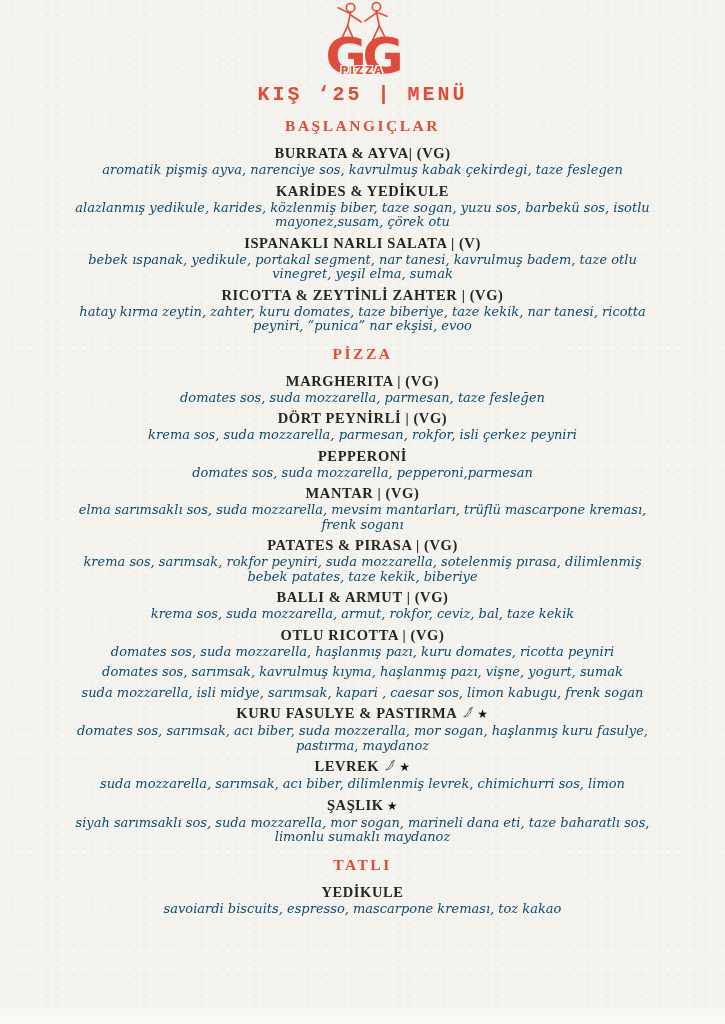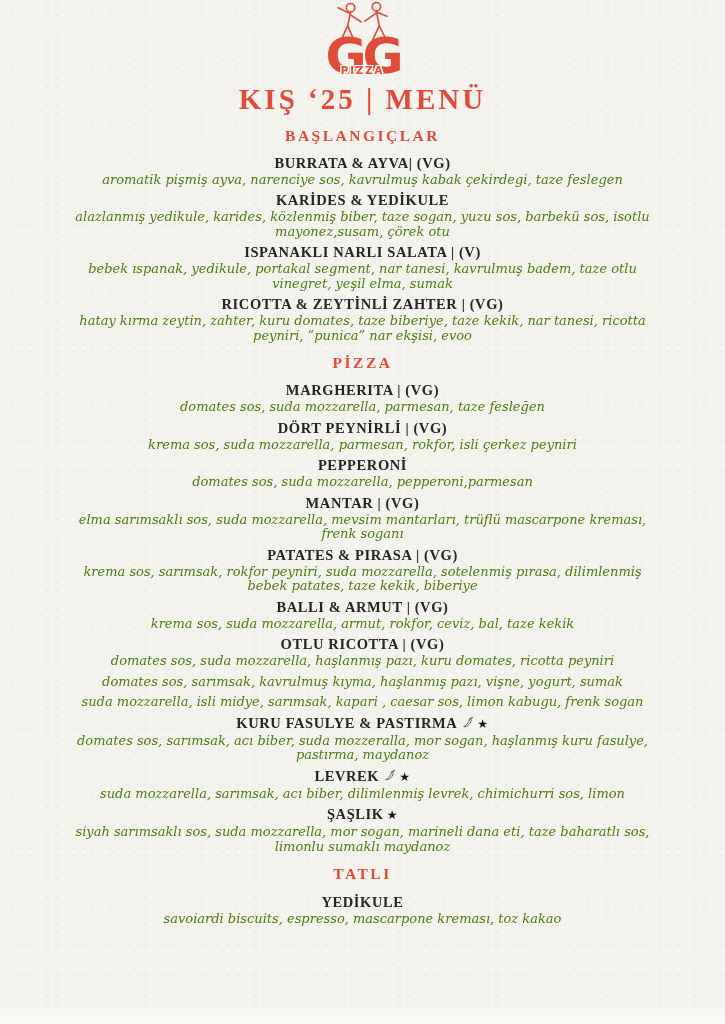--- a/index.html
+++ b/index.html
@@ -28,36 +28,36 @@
     position: relative; z-index: 2;
     font-family: "DejaVu Sans", sans-serif; font-weight: bold;
     font-size: 10px; line-height: 1; letter-spacing: 2px;
     color: var(--accent); margin-top: -11px;
     text-shadow: -1.5px -1.5px 0 #f4f2ed, 1.5px -1.5px 0 #f4f2ed,
                  -1.5px 1.5px 0 #f4f2ed, 1.5px 1.5px 0 #f4f2ed,
                  0 -1.5px 0 #f4f2ed;
   }
   
   .menu-title {
-    font-weight: bold; font-size: 29px; letter-spacing: 3px;
-    color: var(--accent); margin: 8px 0 0; line-height: 1.1;
+    font-weight: bold; font-size: 20px; letter-spacing: 3px;
+    color: var(--accent); margin: 8px 0 0; line-height: 1.1; font-family: Liberation Mono, monospace;
   }
   .section-heading {
     font-weight: bold; font-size: 15.5px; letter-spacing: 2.5px;
     color: var(--accent); margin: 11px 0 12px; line-height: 1.1;
   }
   
   .menu-item { margin-bottom: 6px; }
   .item-name {
     font-weight: bold; font-size: 14.5px; line-height: 15px;
     letter-spacing: 0.6px; color: #262523; margin: 0 0 2px;
   }
   .item-desc {
     font-family: "DejaVu Serif", serif; font-style: italic;
-    font-size: 13px; line-height: 14.5px; color: #4d7c0f;
+    font-size: 13px; line-height: 14.5px; color: #0c4a6e;
     margin: 0 auto; max-width: 575px;
   }
   .item-icon { display: inline-block; vertical-align: baseline; }
   .pepper svg, .legend-pepper-svg { vertical-align: -1px; }
   .star { font-family: "DejaVu Sans", sans-serif; font-size: 12px; color: #141414; margin-left: 3px; }
   .pepper { margin-left: 4px; }
   .bottom-edge {
     position: absolute; left: 0; right: 0; bottom: 0; height: 16px;
     background: linear-gradient(#f6f5f1, #fbfaf8);
   }

